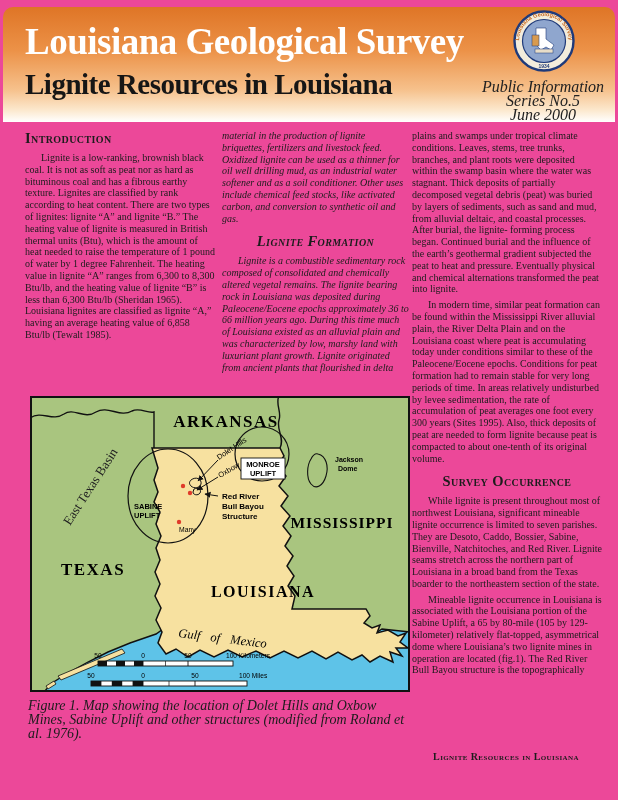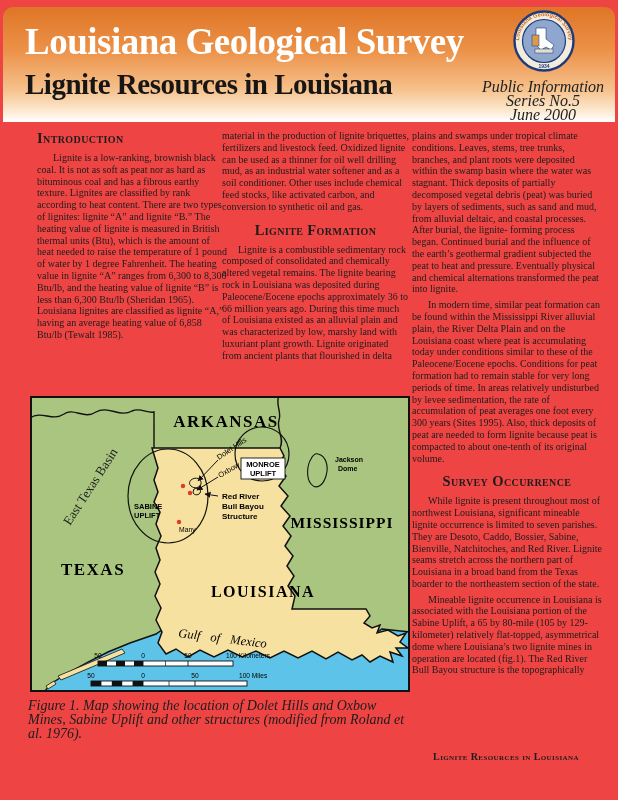--- a/index.html
+++ b/index.html
@@ -1,32 +1,32 @@
 <!DOCTYPE html>
 <html><head>
 <meta charset="utf-8">
 <style>
   html,body{margin:0;padding:0;background:#888;}
-  .page{position:relative;width:618px;height:800px;background:#ef4444;overflow:hidden;
+  .page{position:relative;width:618px;height:800px;background:#ec4899;overflow:hidden;
         font-family:"Liberation Serif",serif;color:#1c1c1c;}
   
   .band{position:absolute;left:3px;right:3px;top:7px;height:115px;
         border-radius:10px 10px 0 0;
         background:linear-gradient(180deg,#df7526 0%,#ec9248 38%,#f6c18c 72%,#fce9cf 90%,#ffffff 100%);}
   .survey-title{position:absolute;left:25px;top:20px;font-size:37px;font-weight:bold;
         color:#ffffff;letter-spacing:-0.5px;white-space:nowrap;}
   .doc-title{position:absolute;left:25px;top:68px;font-size:29px;font-weight:bold;
         color:#161616;letter-spacing:-0.5px;white-space:nowrap;}
   .series-block{position:absolute;left:468px;top:80px;width:150px;text-align:center;
         font-style:italic;font-size:16px;line-height:14px;color:#222;}
   .seal{position:absolute;left:512px;top:9px;width:64px;height:64px;}
   
   .col{position:absolute;top:130px;font-size:10px;line-height:11.8px;overflow:hidden;}
-  .col1{left:37px;width:191px;height:264px;}
-  .col2{left:222px;width:187px;height:264px;}
+  .col1{left:25px;width:191px;height:264px;}
+  .col2{left:222px;width:187px;height:264px;font-style:italic;}
   .col3{left:412px;width:190px;height:618px;}
   .col p{margin:0 0 4px 0;}
   .col p.ind{text-indent:16px;}
   h2.sec{font-variant:small-caps;font-weight:bold;font-size:14.5px;letter-spacing:0.4px;
         margin:0 0 6px 0;line-height:16px;}
   h2.mid{margin-top:9px;text-align:center;}
   
   .map-figure{position:absolute;left:30px;top:396px;width:388px;height:296px;margin:0;}
   .caption{position:absolute;left:28px;top:699px;width:382px;font-style:italic;
         font-size:14px;line-height:14px;}

